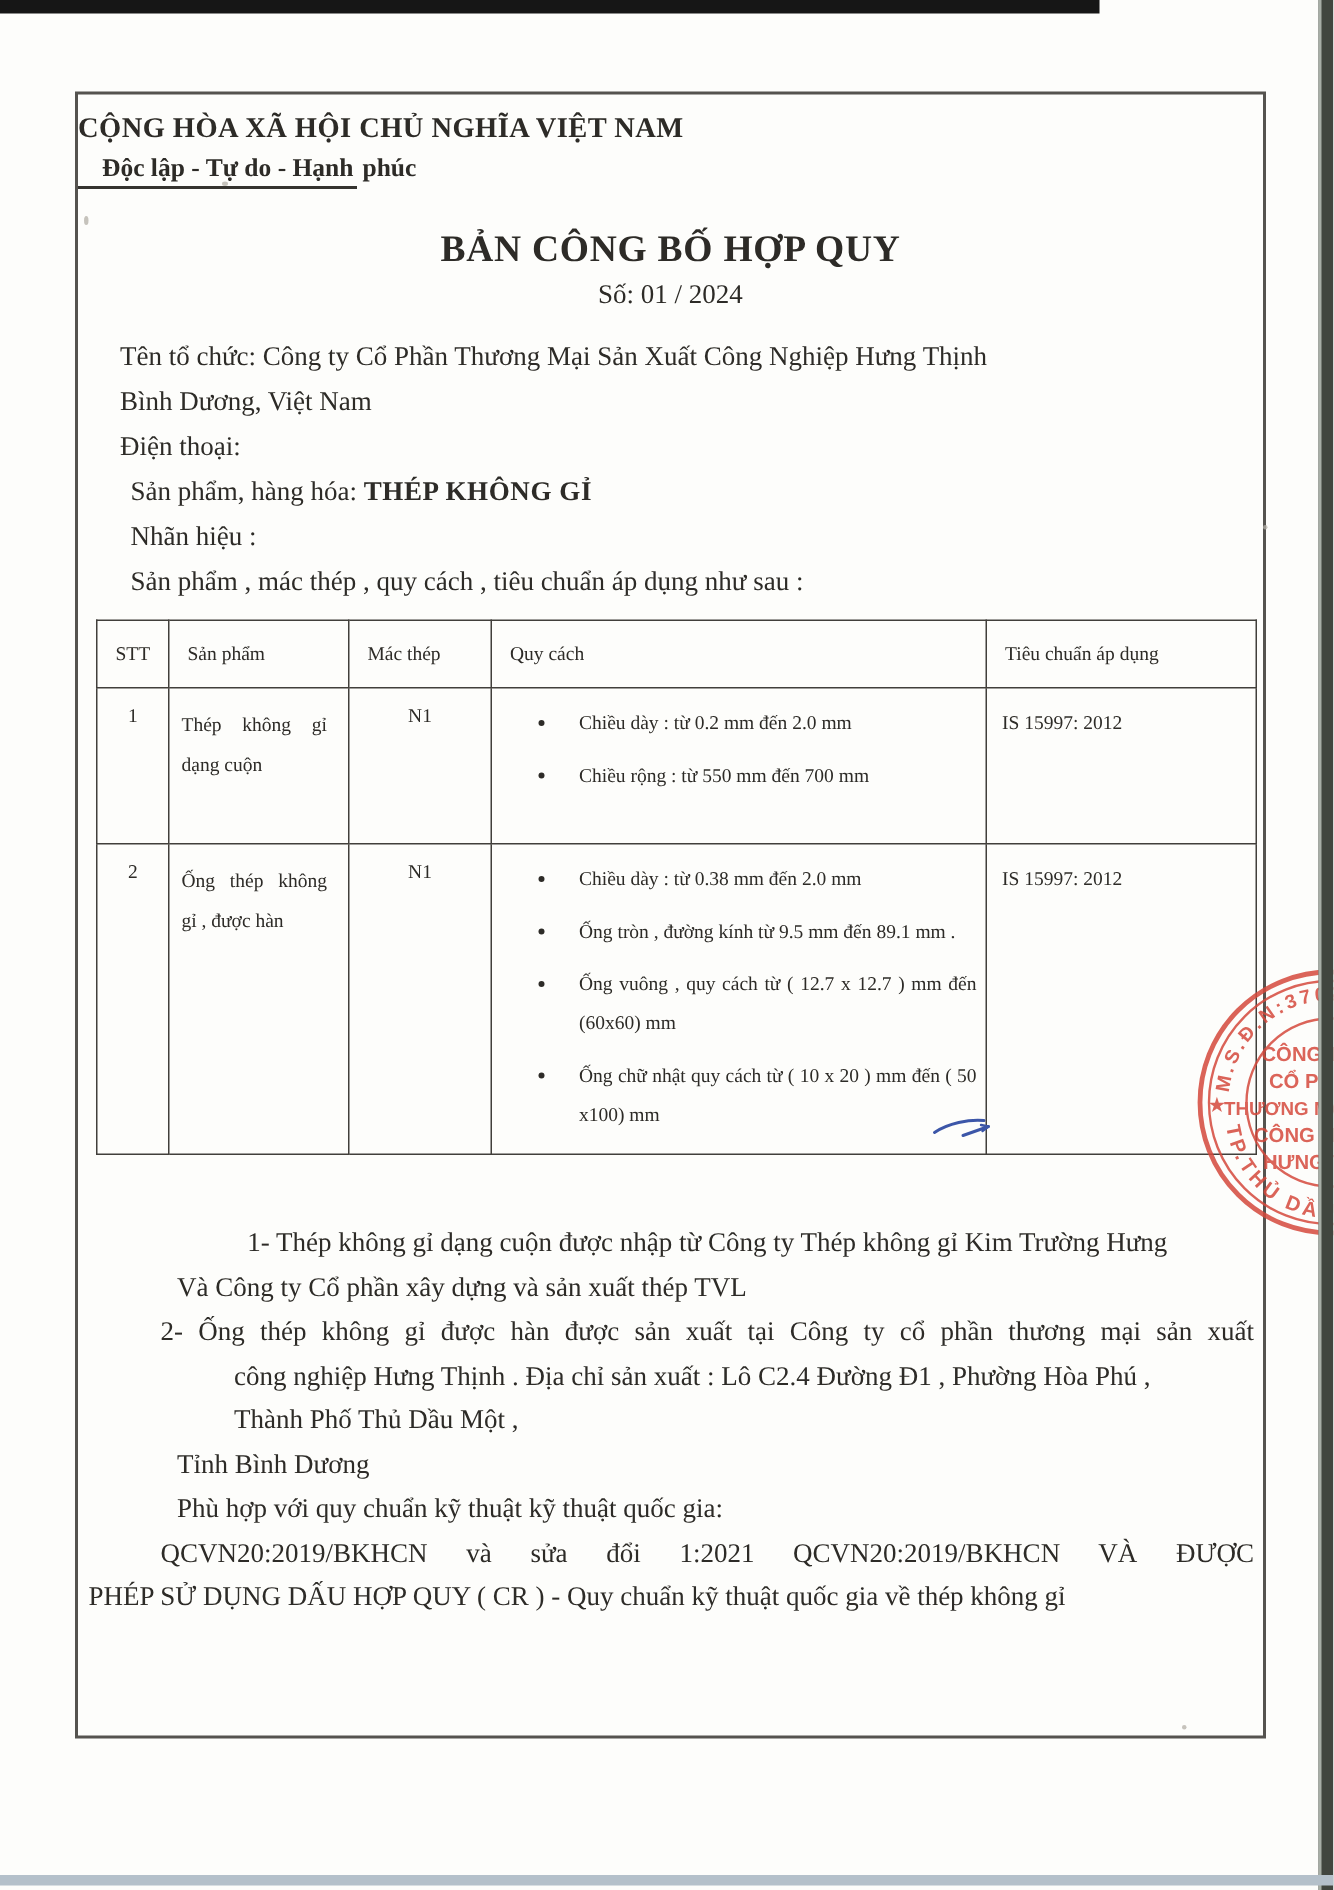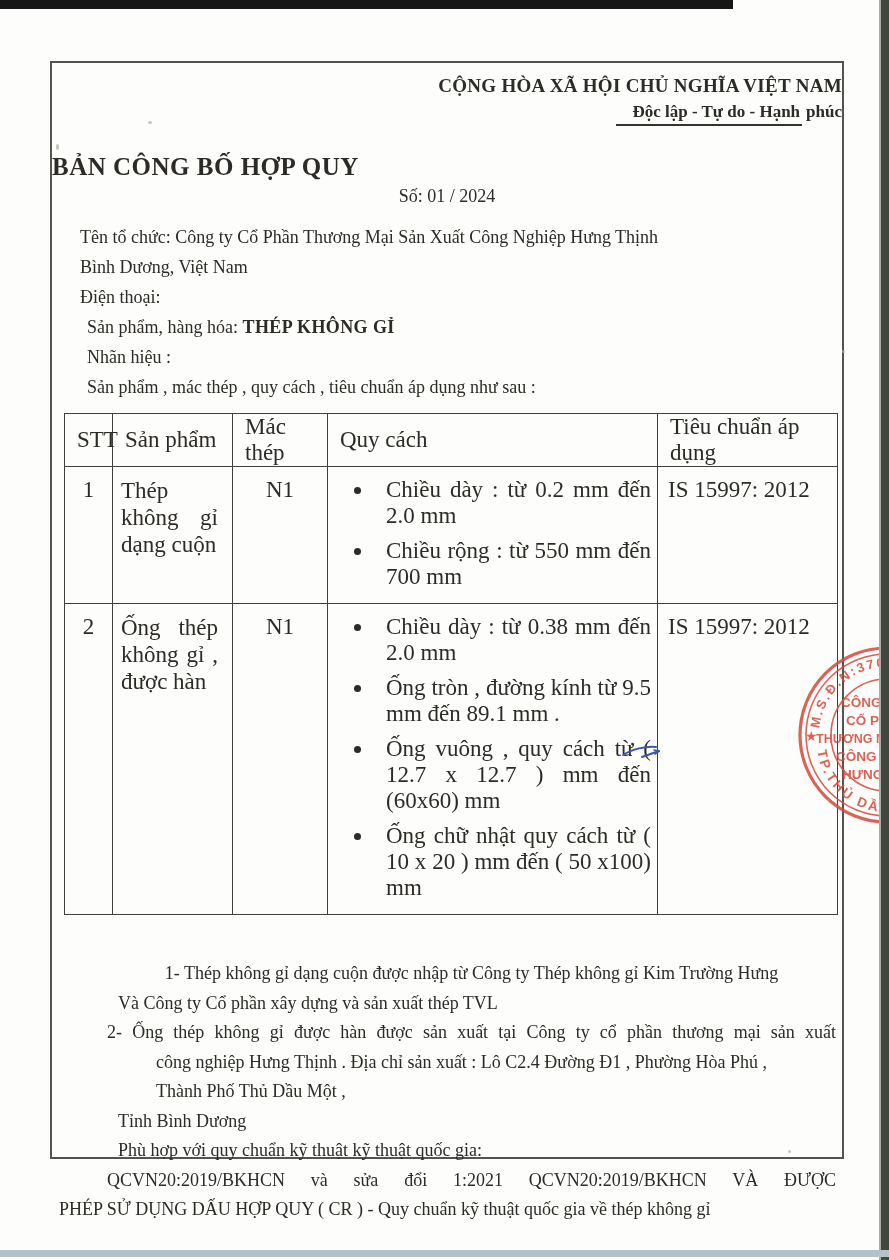--- a/index.html
+++ b/index.html
@@ -15,37 +15,37 @@
   .scan-bar-bottom { position:absolute; left:0; top:1250px; width:889px; height:7px; background:#b4c0ca; z-index:6; }
   .speckle { position:absolute; background:#b3afa7; border-radius:50%; opacity:.75; z-index:1; }
 
   
   .page-frame {
     position:absolute; left:50px; top:61px; width:794px; height:1098px;
     border:2px solid #55534f; background:transparent; z-index:1;
     box-sizing:border-box;
   }
 
-  .nat-header { text-align:right; margin-top:12px; }
+  .nat-header { text-align:left; margin-top:12px; }
   .nh-1 { font-size:19px; font-weight:bold; letter-spacing:.3px; }
   .nh-2 { font-size:17px; font-weight:bold; margin-top:5px; }
   .nh-underline { display:inline-block; border-bottom:2.5px solid #35332f; padding:0 2px 2px 16px; }
   .nh-tail { margin-left:4px; }
 
-  .doc-title  { margin-top:27px; font-size:25px; font-weight:bold; letter-spacing:.5px; }
+  .doc-title  { margin-top:27px; text-align:center; font-size:25px; font-weight:bold; letter-spacing:.5px; }
   .doc-number { margin-top:5px;  text-align:center; font-size:18px; }
 
   .info { margin:15px 36px 0 28px; font-size:18px; line-height:30px; }
   .info .ind { margin-left:7px; }
   .just { text-align:justify; text-align-last:justify; }
   .bold { font-weight:bold; letter-spacing:.4px; }
 
   
   table.spec { margin:11px 0 0 12px; border-collapse:collapse; table-layout:fixed; width:773px;
-               font-size:23px; }
+               font-size:13px; }
   table.spec th, table.spec td { border:1.6px solid #413f3b; vertical-align:top; font-weight:normal; }
   table.spec thead th { height:44px; vertical-align:middle; text-align:left; padding:0 6px 0 12px; }
   th.c-stt, td.c-stt { text-align:center; }
   td.c-stt { padding-top:10px; }
   td.c-sp  { padding:10px 14px 0 8px; text-align:justify; line-height:27px; }
   td.c-mt  { padding-top:10px; text-align:center; }
   td.c-qc  { padding:6px 6px 4px 12px; }
   td.c-tc  { padding:10px 6px 0 10px; line-height:26px; }
   td.c-qc ul { margin:4px 0 0; padding-left:34px; list-style:disc; }
   td.c-qc li { padding-left:12px; margin-bottom:9px; text-align:justify; line-height:26px; }

